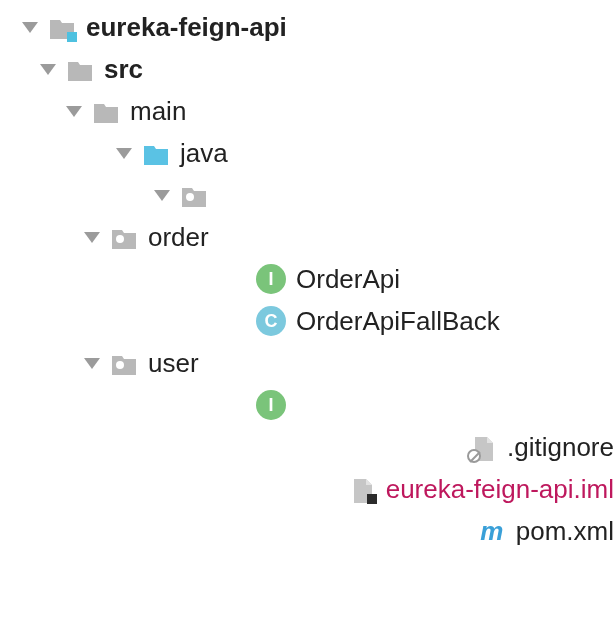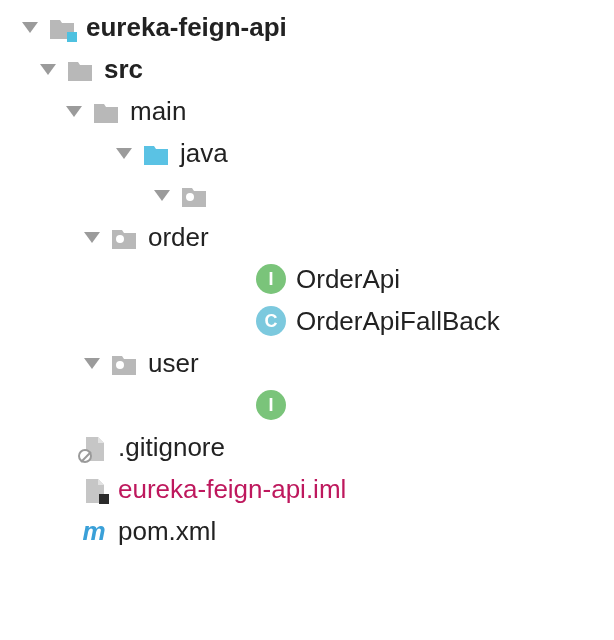--- a/index.html
+++ b/index.html
@@ -19,21 +19,21 @@
     height: 42px;
     line-height: 42px;
   }
   .indent-0 { padding-left: 22px; }
   .indent-1 { padding-left: 40px; font-weight: bold; }
   .indent-2 { padding-left: 66px; text-align: center; }
   .indent-3 { padding-left: 116px; }
   .indent-4 { padding-left: 154px; }
   .indent-5 { padding-left: 84px; }
   .indent-6 { padding-left: 230px; }
-  .indent-1f { padding-left: 80px; }
+  .indent-1f { padding-left: 80px; justify-content: flex-end; }
 
   .arrow {
     width: 0; height: 0;
     border-left: 8px solid transparent;
     border-right: 8px solid transparent;
     border-top: 11px solid #9b9b9b;
     margin-right: 10px;
     flex-shrink: 0;
   }
   .arrow-spacer { width: 26px; flex-shrink: 0; }

